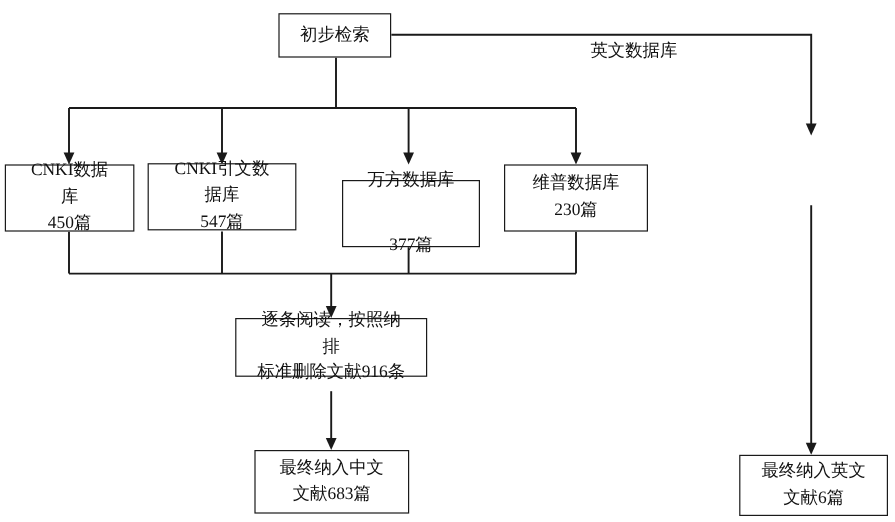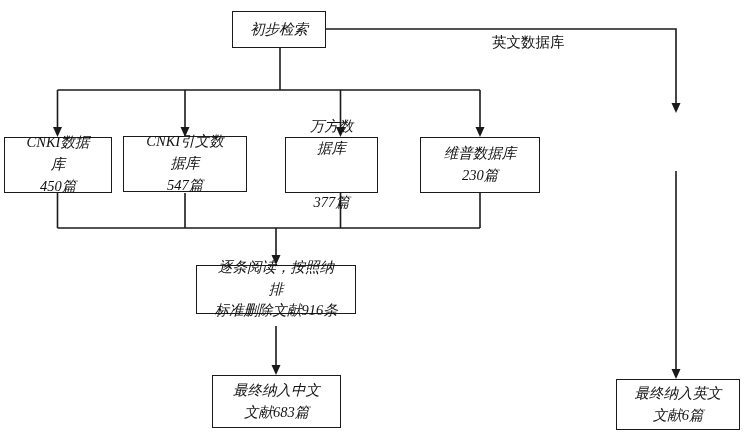--- a/index.html
+++ b/index.html
@@ -31,21 +31,20 @@
     display: flex;
     flex-direction: column;
     align-items: center;
     justify-content: center;
     text-align: center;
     font-size: 14.5px;
     color: #111111;
     line-height: 1.5;
     box-sizing: border-box;
     padding: 2px 17px;
-    font-style: italic;
   }
   .edge-label {
     position: absolute;
     font-size: 14.5px;
     color: #111111;
     white-space: nowrap;
   }
 </style>
 </head>
 <body>
@@ -92,21 +91,21 @@
   <div class="node" style="left:4px;top:137px;width:108px;height:56px;">
     <div>CNKI数据库</div>
     <div>450篇</div>
   </div>
 
   <div class="node" style="left:123px;top:136px;width:124px;height:56px;">
     <div>CNKI引文数据库</div>
     <div>547篇</div>
   </div>
 
-  <div class="node" style="left:285px;top:137px;width:93px;height:56px;gap:32px;">
+  <div class="node" style="left:285px;top:150px;width:115px;height:56px;gap:32px;">
     <div>万方数据库</div>
     <div>377篇</div>
   </div>
 
   <div class="node" style="left:420px;top:137px;width:120px;height:56px;">
     <div>维普数据库</div>
     <div>230篇</div>
   </div>
 
 

